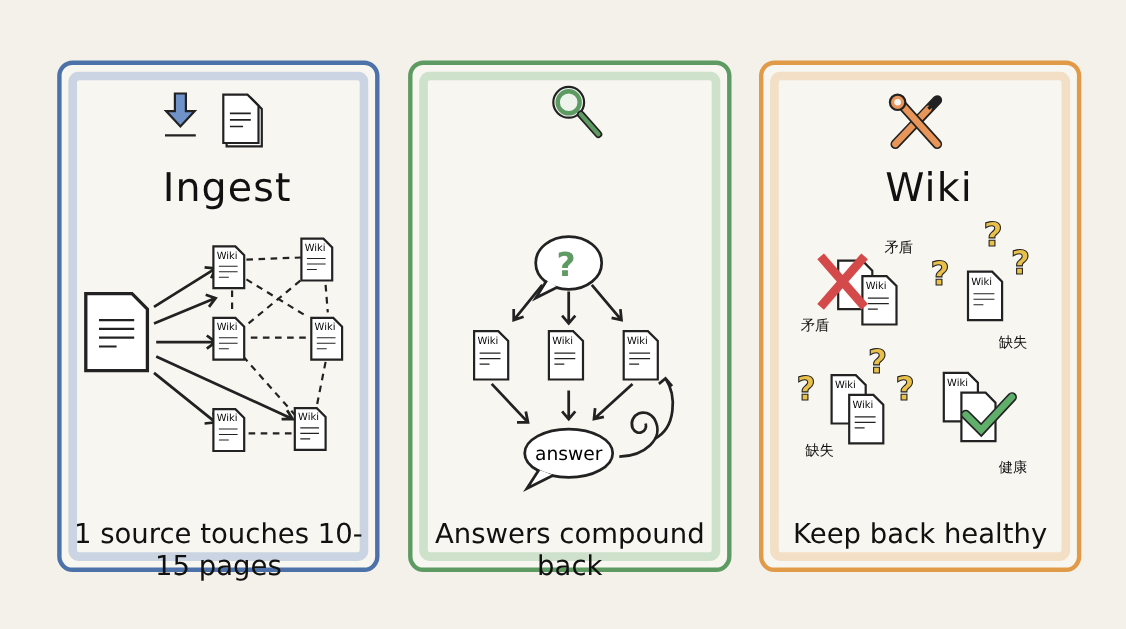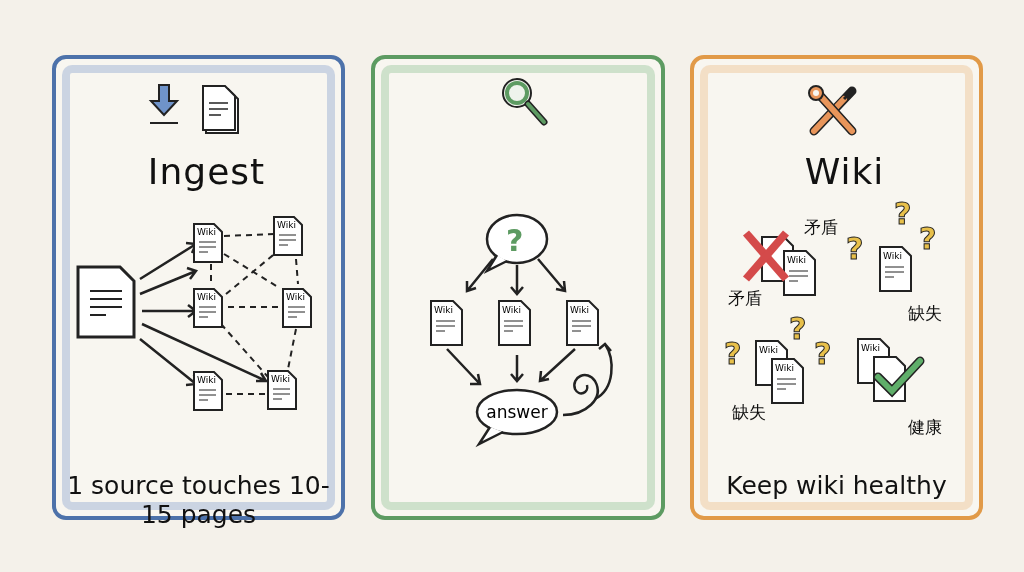--- a/index.html
+++ b/index.html
@@ -9,21 +9,21 @@
   #p1{left:52px;width:293px;border:4px solid #4d72aa;}
   #p1 .inner{box-shadow:inset 0 0 0 8px rgba(120,150,200,0.35);}
   #p2{left:371px;width:294px;border:4px solid #5d9b62;}
   #p2 .inner{box-shadow:inset 0 0 0 8px rgba(130,185,135,0.35);}
   #p3{left:690px;width:293px;border:4px solid #e19a48;}
   #p3 .inner{box-shadow:inset 0 0 0 8px rgba(235,180,120,0.35);}
   .title{position:absolute;left:16px;right:0;text-align:center;font-size:36px;font-family:"DejaVu Sans",sans-serif;top:92px;letter-spacing:1px;}
   .caption{position:absolute;left:0;right:0;text-align:center;font-size:25px;top:412px;}
   svg.art{position:absolute;left:0;top:0;}
   .wiki-lbl{font-size:9px;font-family:"DejaVu Sans",sans-serif;}
-  .cjk{position:absolute;font-size:17px;}
+  .cjk{position:absolute;font-size:13px;}
 </style>
 </head>
 <body>
 
 <div class="panel" id="p1">
   <div class="inner"></div>
   <svg class="art" width="293" height="465">
 
     <g>
       <polygon points="103,26 113,26 113,42 121,42 108,56 95,42 103,42" fill="#6f93c9" stroke="#222" stroke-width="2"></polygon>
@@ -159,20 +159,21 @@
     <g>
       <ellipse cx="142" cy="353" rx="40" ry="22" fill="#fff" stroke="#222" stroke-width="2.5"></ellipse>
       <path d="M115,368 L104,385 L128,373" fill="#fff" stroke="#222" stroke-width="2.5"></path>
       <text x="142" y="359" text-anchor="middle" font-size="17">answer</text>
     </g>
     <g fill="none" stroke="#222" stroke-width="2.5">
       <path d="M188,356 C210,356 230,340 220,322 C212,310 196,318 200,330 C204,338 214,334 212,326"></path>
       <path d="M220,340 C240,330 240,300 230,285 M224,290 L230,285 L236,292"></path>
     </g>
   </svg>
+  <div class="caption">Answers compound back</div>
 </div>
 
 <div class="panel" id="p3">
   <div class="inner"></div>
   <svg class="art" width="293" height="465">
     <g>
       <line x1="120" y1="72" x2="158" y2="32" stroke="#222" stroke-width="9" stroke-linecap="round"></line>
       <line x1="120" y1="72" x2="150" y2="40" stroke="#e8955a" stroke-width="6" stroke-linecap="round"></line>
       <line x1="150" y1="40" x2="160" y2="30" stroke="#222" stroke-width="3"></line>
       <line x1="122" y1="32" x2="158" y2="72" stroke="#222" stroke-width="9" stroke-linecap="round"></line>
@@ -225,14 +226,14 @@
       <path d="M184,318 L198,332 L226,302" fill="none" stroke="#222" stroke-width="9" stroke-linecap="round"></path>
       <path d="M184,318 L198,332 L226,302" fill="none" stroke="#5fae6a" stroke-width="6" stroke-linecap="round"></path>
     </g>
   </svg>
   <div class="title">Wiki</div>
   <span class="cjk" style="left:110px;top:157px;">矛盾</span>
   <span class="cjk" style="left:34px;top:228px;">矛盾</span>
   <span class="cjk" style="left:214px;top:243px;">缺失</span>
   <span class="cjk" style="left:38px;top:342px;">缺失</span>
   <span class="cjk" style="left:214px;top:357px;">健康</span>
-  <div class="caption">Keep wiki healthy</div>
+  <div class="caption">Keep back healthy</div>
 </div>
 
 </body></html>

